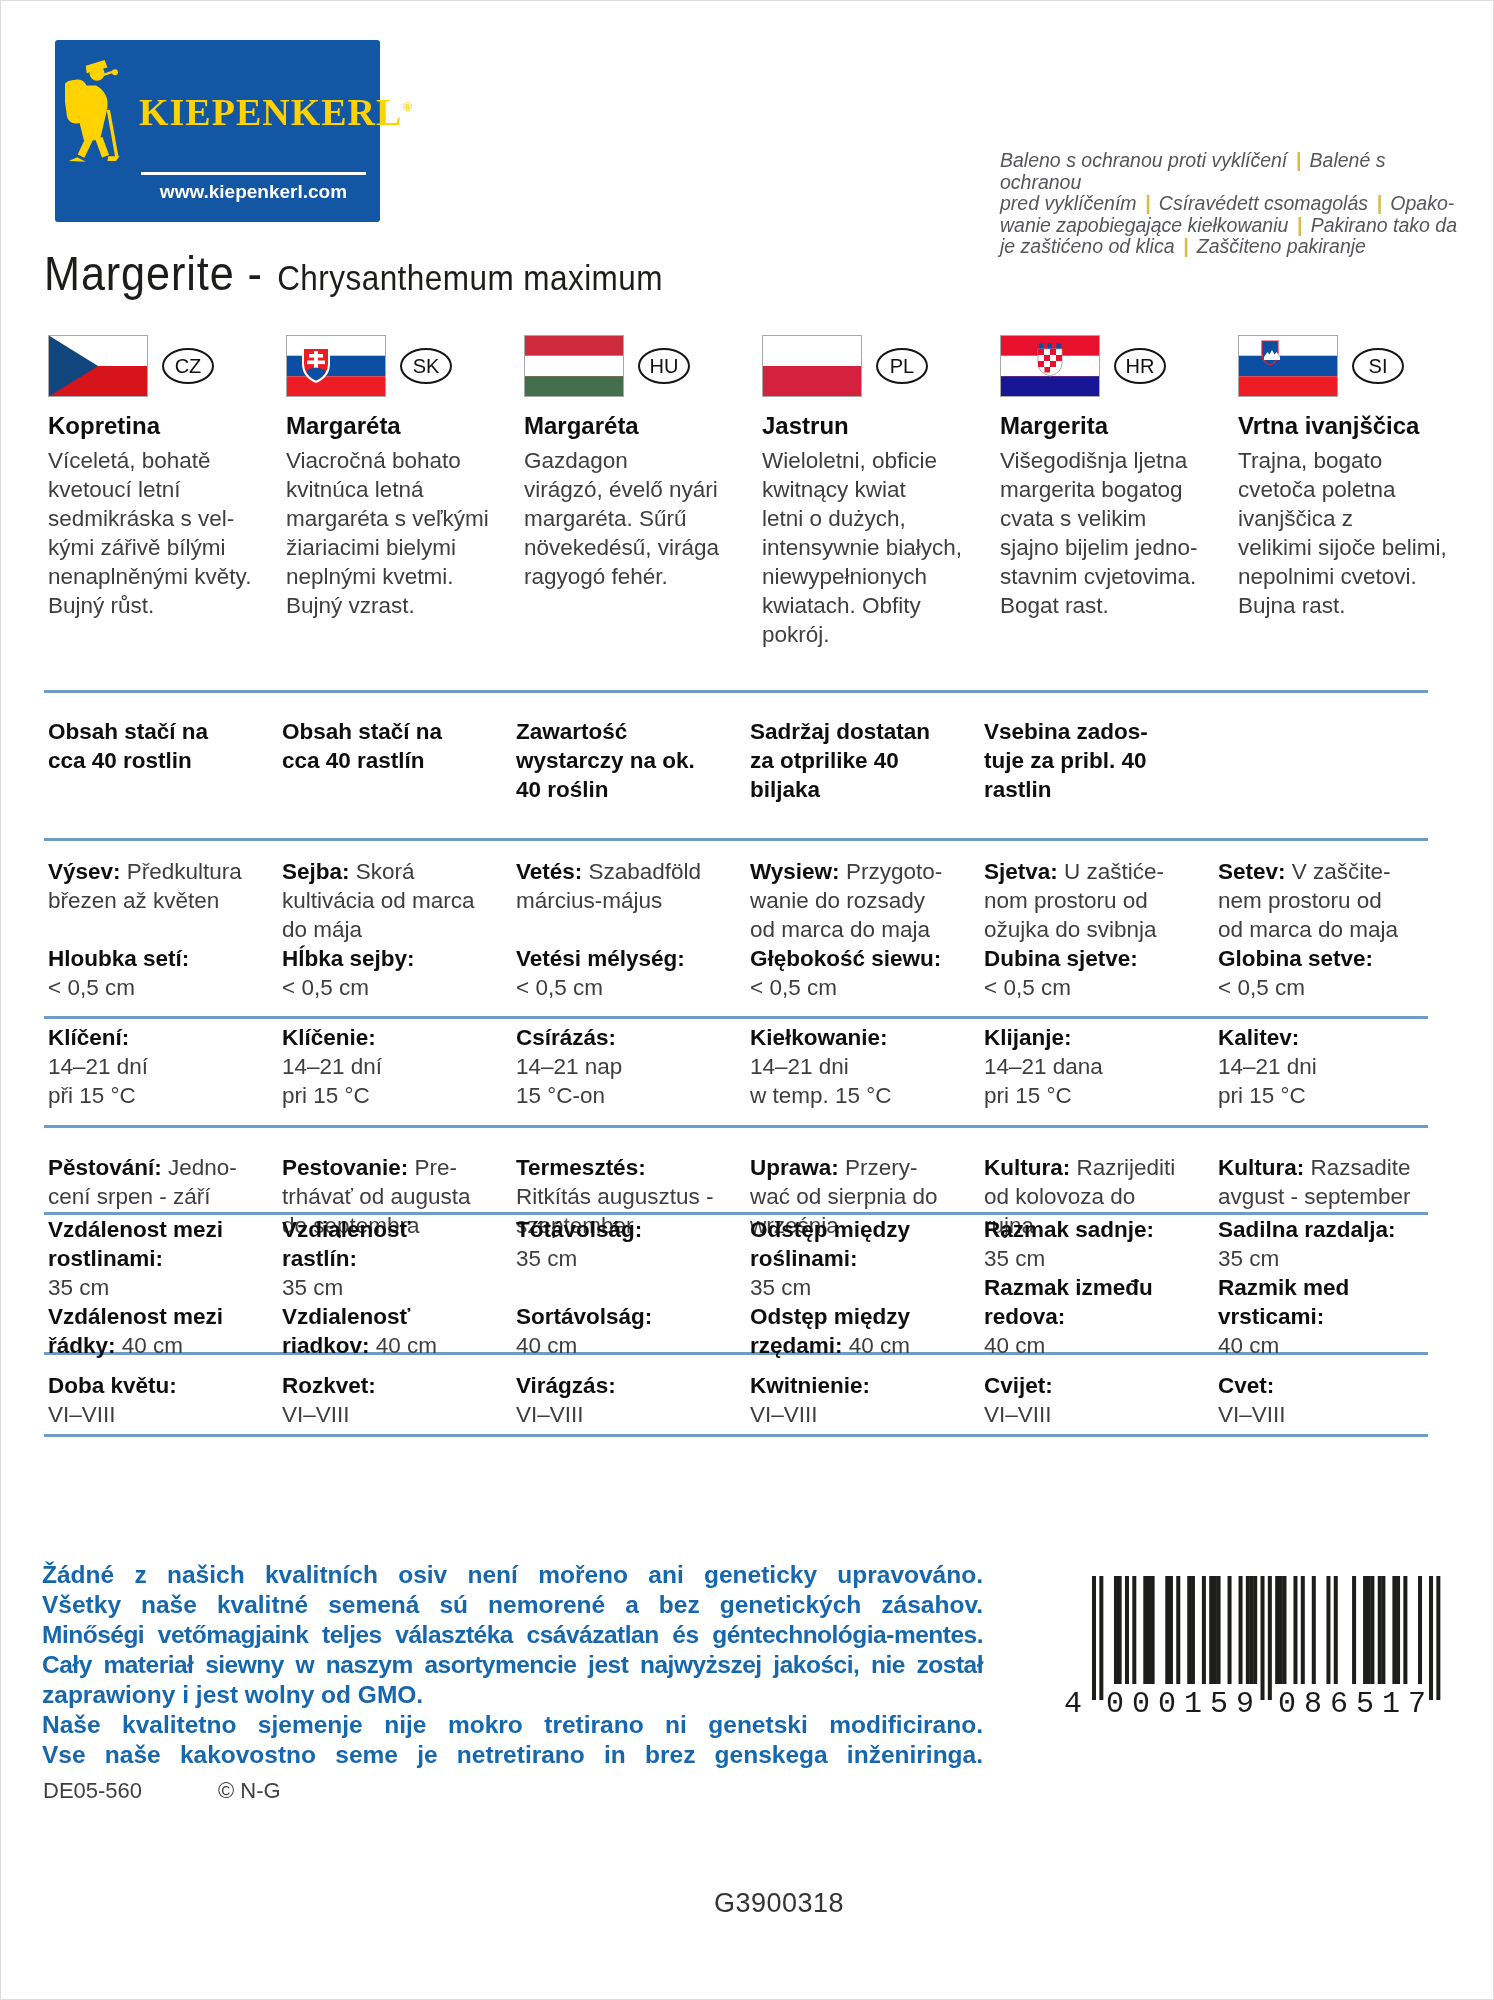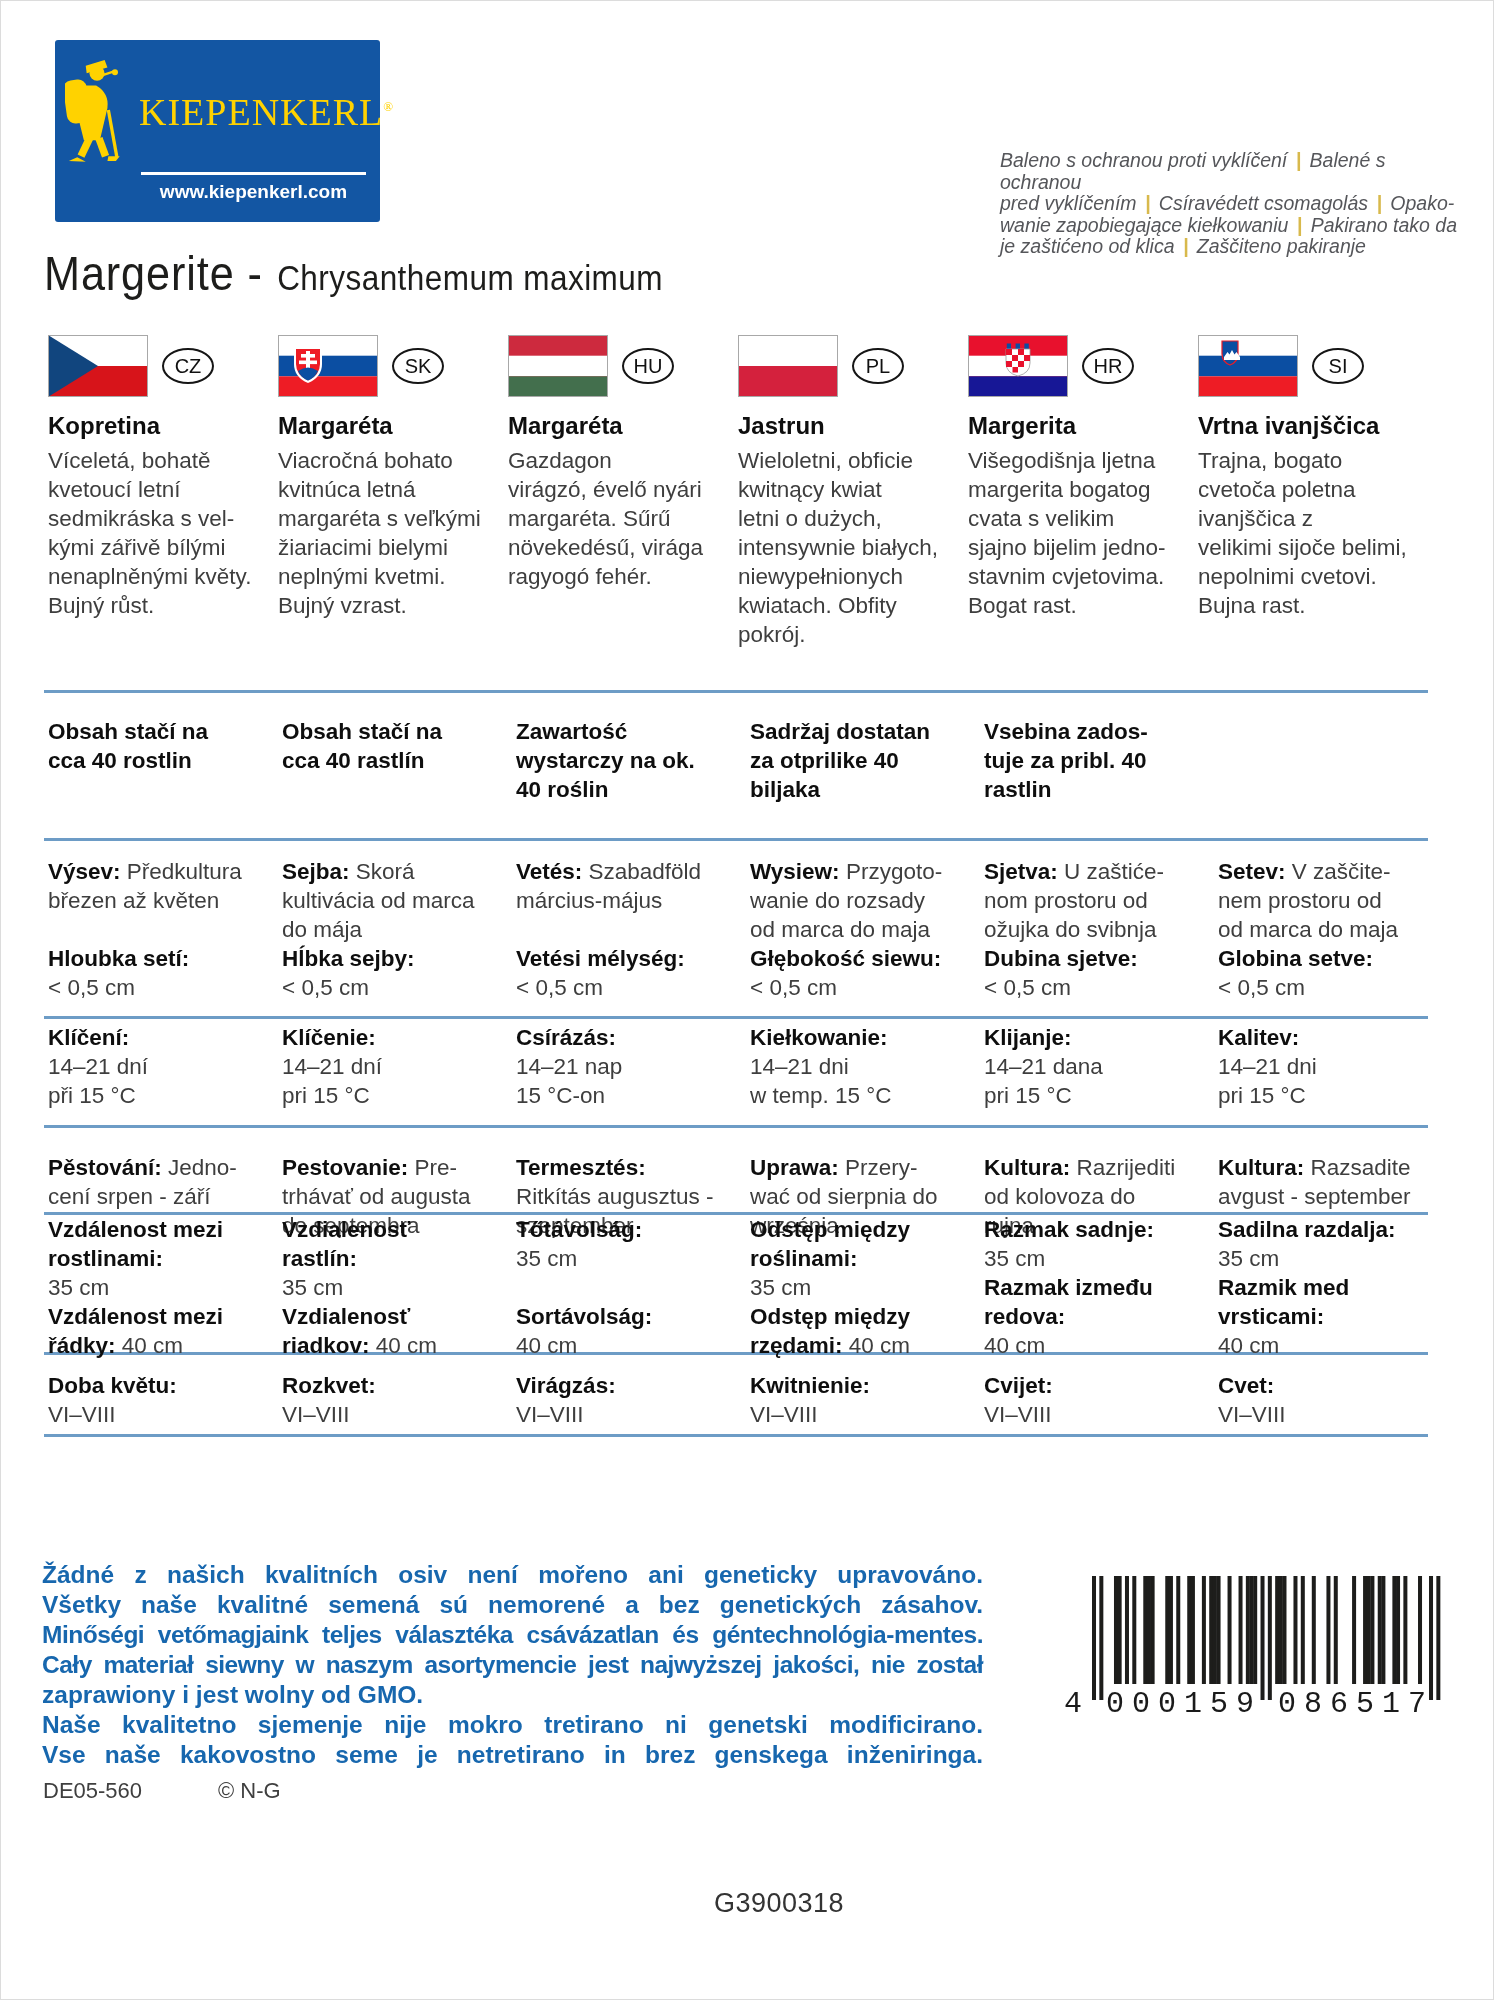--- a/index.html
+++ b/index.html
@@ -4,37 +4,37 @@
 <style>
   html,body{margin:0;padding:0;background:#9a9a9a;}
   .page{position:relative;width:1494px;height:2000px;background:#fff;margin:0 auto;
         font-family:"Liberation Sans",sans-serif;overflow:hidden;
         box-shadow:inset 0 0 0 1px #dcdcdc;}
   
   .logo-box{position:absolute;left:55px;top:40px;width:325px;height:182px;
             background:#1356a3;border-radius:3px;}
   .logo-figure{position:absolute;left:10px;top:14px;}
   .brand{position:absolute;left:84px;top:50px;font-family:"Liberation Serif",serif;
-         font-weight:normal;font-size:38px;color:#ffd200;letter-spacing:1px;white-space:nowrap;}
+         font-weight:bold;font-size:38px;color:#ffd200;letter-spacing:1px;white-space:nowrap;}
   .reg{font-size:13px;}
   .logo-rule{position:absolute;left:86px;right:14px;top:132px;height:2.5px;background:#fff;}
   .logo-url{position:absolute;left:86px;right:14px;top:141px;text-align:center;color:#fff;
             font-weight:bold;font-size:19px;}
   
   .protection{position:absolute;left:1000px;top:150px;width:462px;font-style:italic;
               font-size:19.5px;line-height:21.5px;color:#55565a;}
   .sep{color:#d8b94c;padding:0 3px;font-weight:bold;}
   
   .title{position:absolute;left:44px;top:246px;white-space:nowrap;color:#1d1d1b;
          transform:scaleX(0.9);transform-origin:left top;}
   .title-main{font-size:48px;font-weight:400;letter-spacing:1px;}
   .title-latin{font-size:35px;margin-left:16px;letter-spacing:0.5px;}
   
   .cols{position:absolute;left:48px;top:334px;display:grid;
-        grid-template-columns:repeat(6,210px);column-gap:20px;}
+        grid-template-columns:repeat(6,210px);column-gap:28px;}
   .flag-row{display:flex;align-items:center;gap:14px;height:64px;}
   .flag{width:100px;height:62px;display:block;flex:0 0 auto;}
   .oval{width:52px;height:36px;border:2.5px solid #151515;border-radius:50%;
         display:flex;align-items:center;justify-content:center;font-size:20px;color:#111;
         box-sizing:border-box;flex:0 0 auto;}
   .plant-name{margin-top:14px;font-size:24px;font-weight:bold;color:#0e0e0e;}
   .plant-desc{margin-top:6px;font-size:22.5px;line-height:29px;color:#3e3e3e;white-space:pre-line;}
   
   .spec{position:absolute;left:44px;top:690px;width:1384px;--line:#6d9cc6;}
   .spec-row{display:grid;grid-template-columns:repeat(6,210px);column-gap:24px;

